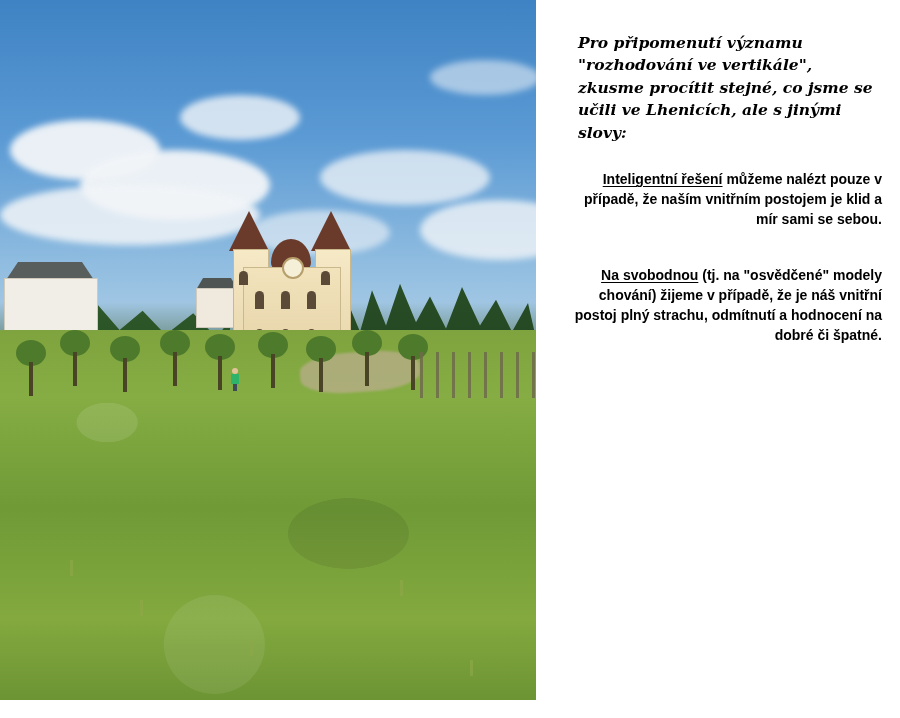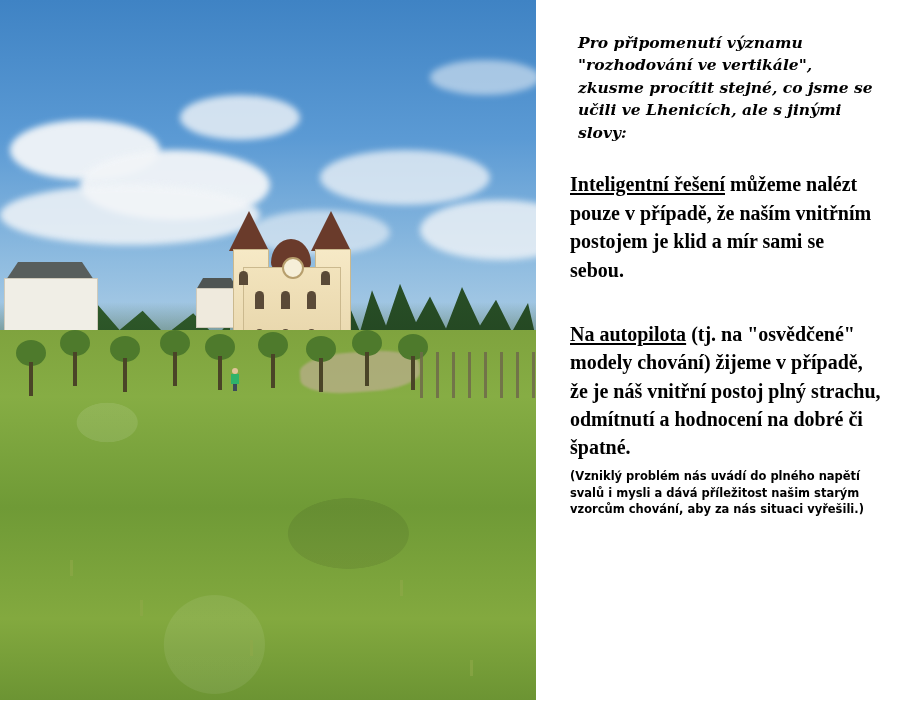--- a/index.html
+++ b/index.html
@@ -252,25 +252,26 @@
   }
   .intro {
     font-family: "DejaVu Serif", serif;
     font-style: italic;
     font-weight: bold;
     font-size: 15.5px;
     line-height: 1.45;
     margin: 8px 0 26px 8px;
   }
   .blockhead {
-    font-family: Liberation Serif, serif;
+    font-family: Liberation Sans, sans-serif;
     font-weight: bold;
-    font-size: 20px;
+    font-size: 14px;
     line-height: 1.42;
     margin: 0 0 6px 0;
+    text-align: right;
   }
   .blockhead .ul {
     text-decoration: underline;
     text-underline-offset: 2px;
   }
   .note {
     font-family: "DejaVu Sans", sans-serif;
     font-weight: bold;
     font-size: 11.5px;
     line-height: 1.45;
@@ -391,18 +392,17 @@
 
     <p class="intro">Pro připomenutí významu "rozhodování ve vertikále", zkusme procítit stejné, co jsme se učili ve Lhenicích,  ale s jinými slovy:</p>
 
     <div>
       <p class="blockhead"><span class="ul">Inteligentní řešení</span><span> můžeme nalézt pouze v případě, že naším  vnitřním postojem je klid a mír sami se sebou.</span></p>
     </div>
 
     <div class="spacer-lg"></div>
 
     <div>
-      <p class="blockhead"><span class="ul">Na autopilota</span><span> (tj. na "osvědčené" modely chování) žijeme v případě, že je náš vnitřní postoj plný strachu, odmítnutí a hodnocení na dobré či špatné.</span></p>
-      <p class="note">(Vzniklý problém nás uvádí do plného napětí svalů i mysli a dává příležitost našim starým vzorcům chování, aby za nás situaci vyřešili.)</p>
+      <p class="blockhead"><span class="ul">Na svobodnou</span><span> (tj. na "osvědčené" modely chování) žijeme v případě, že je náš vnitřní postoj plný strachu, odmítnutí a hodnocení na dobré či špatné.</span></p>
     </div>
 
   </div>
 </div>
 
 </body></html>

